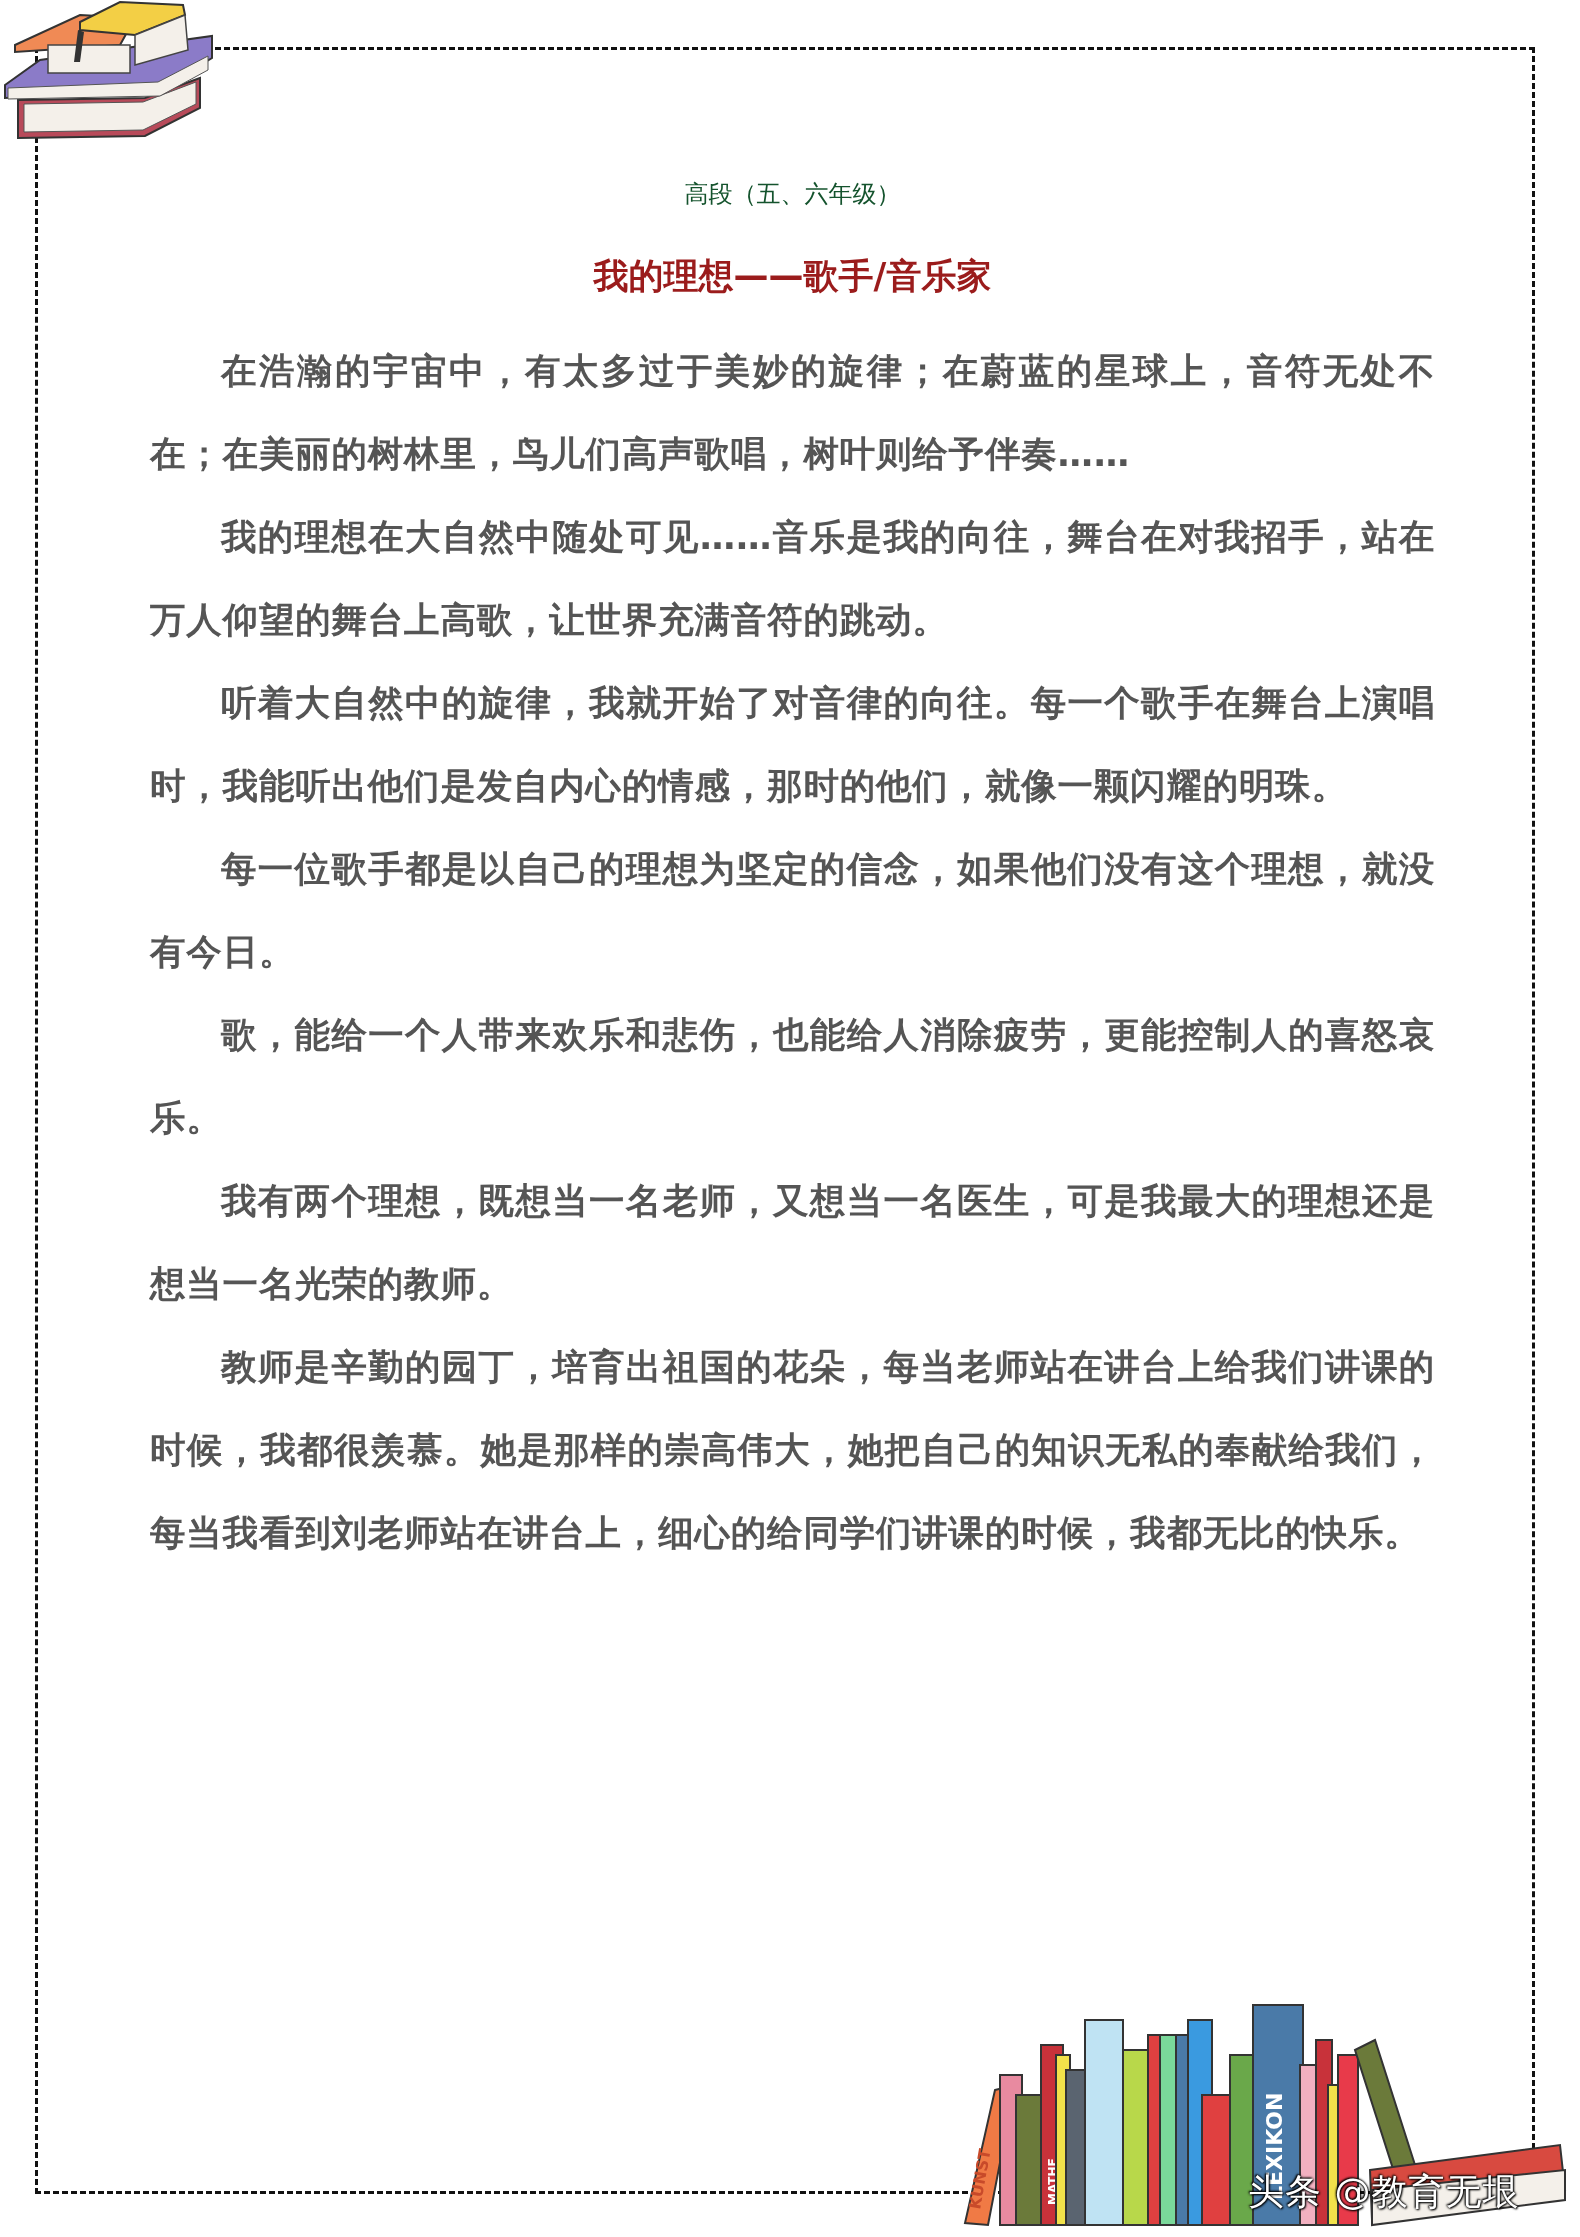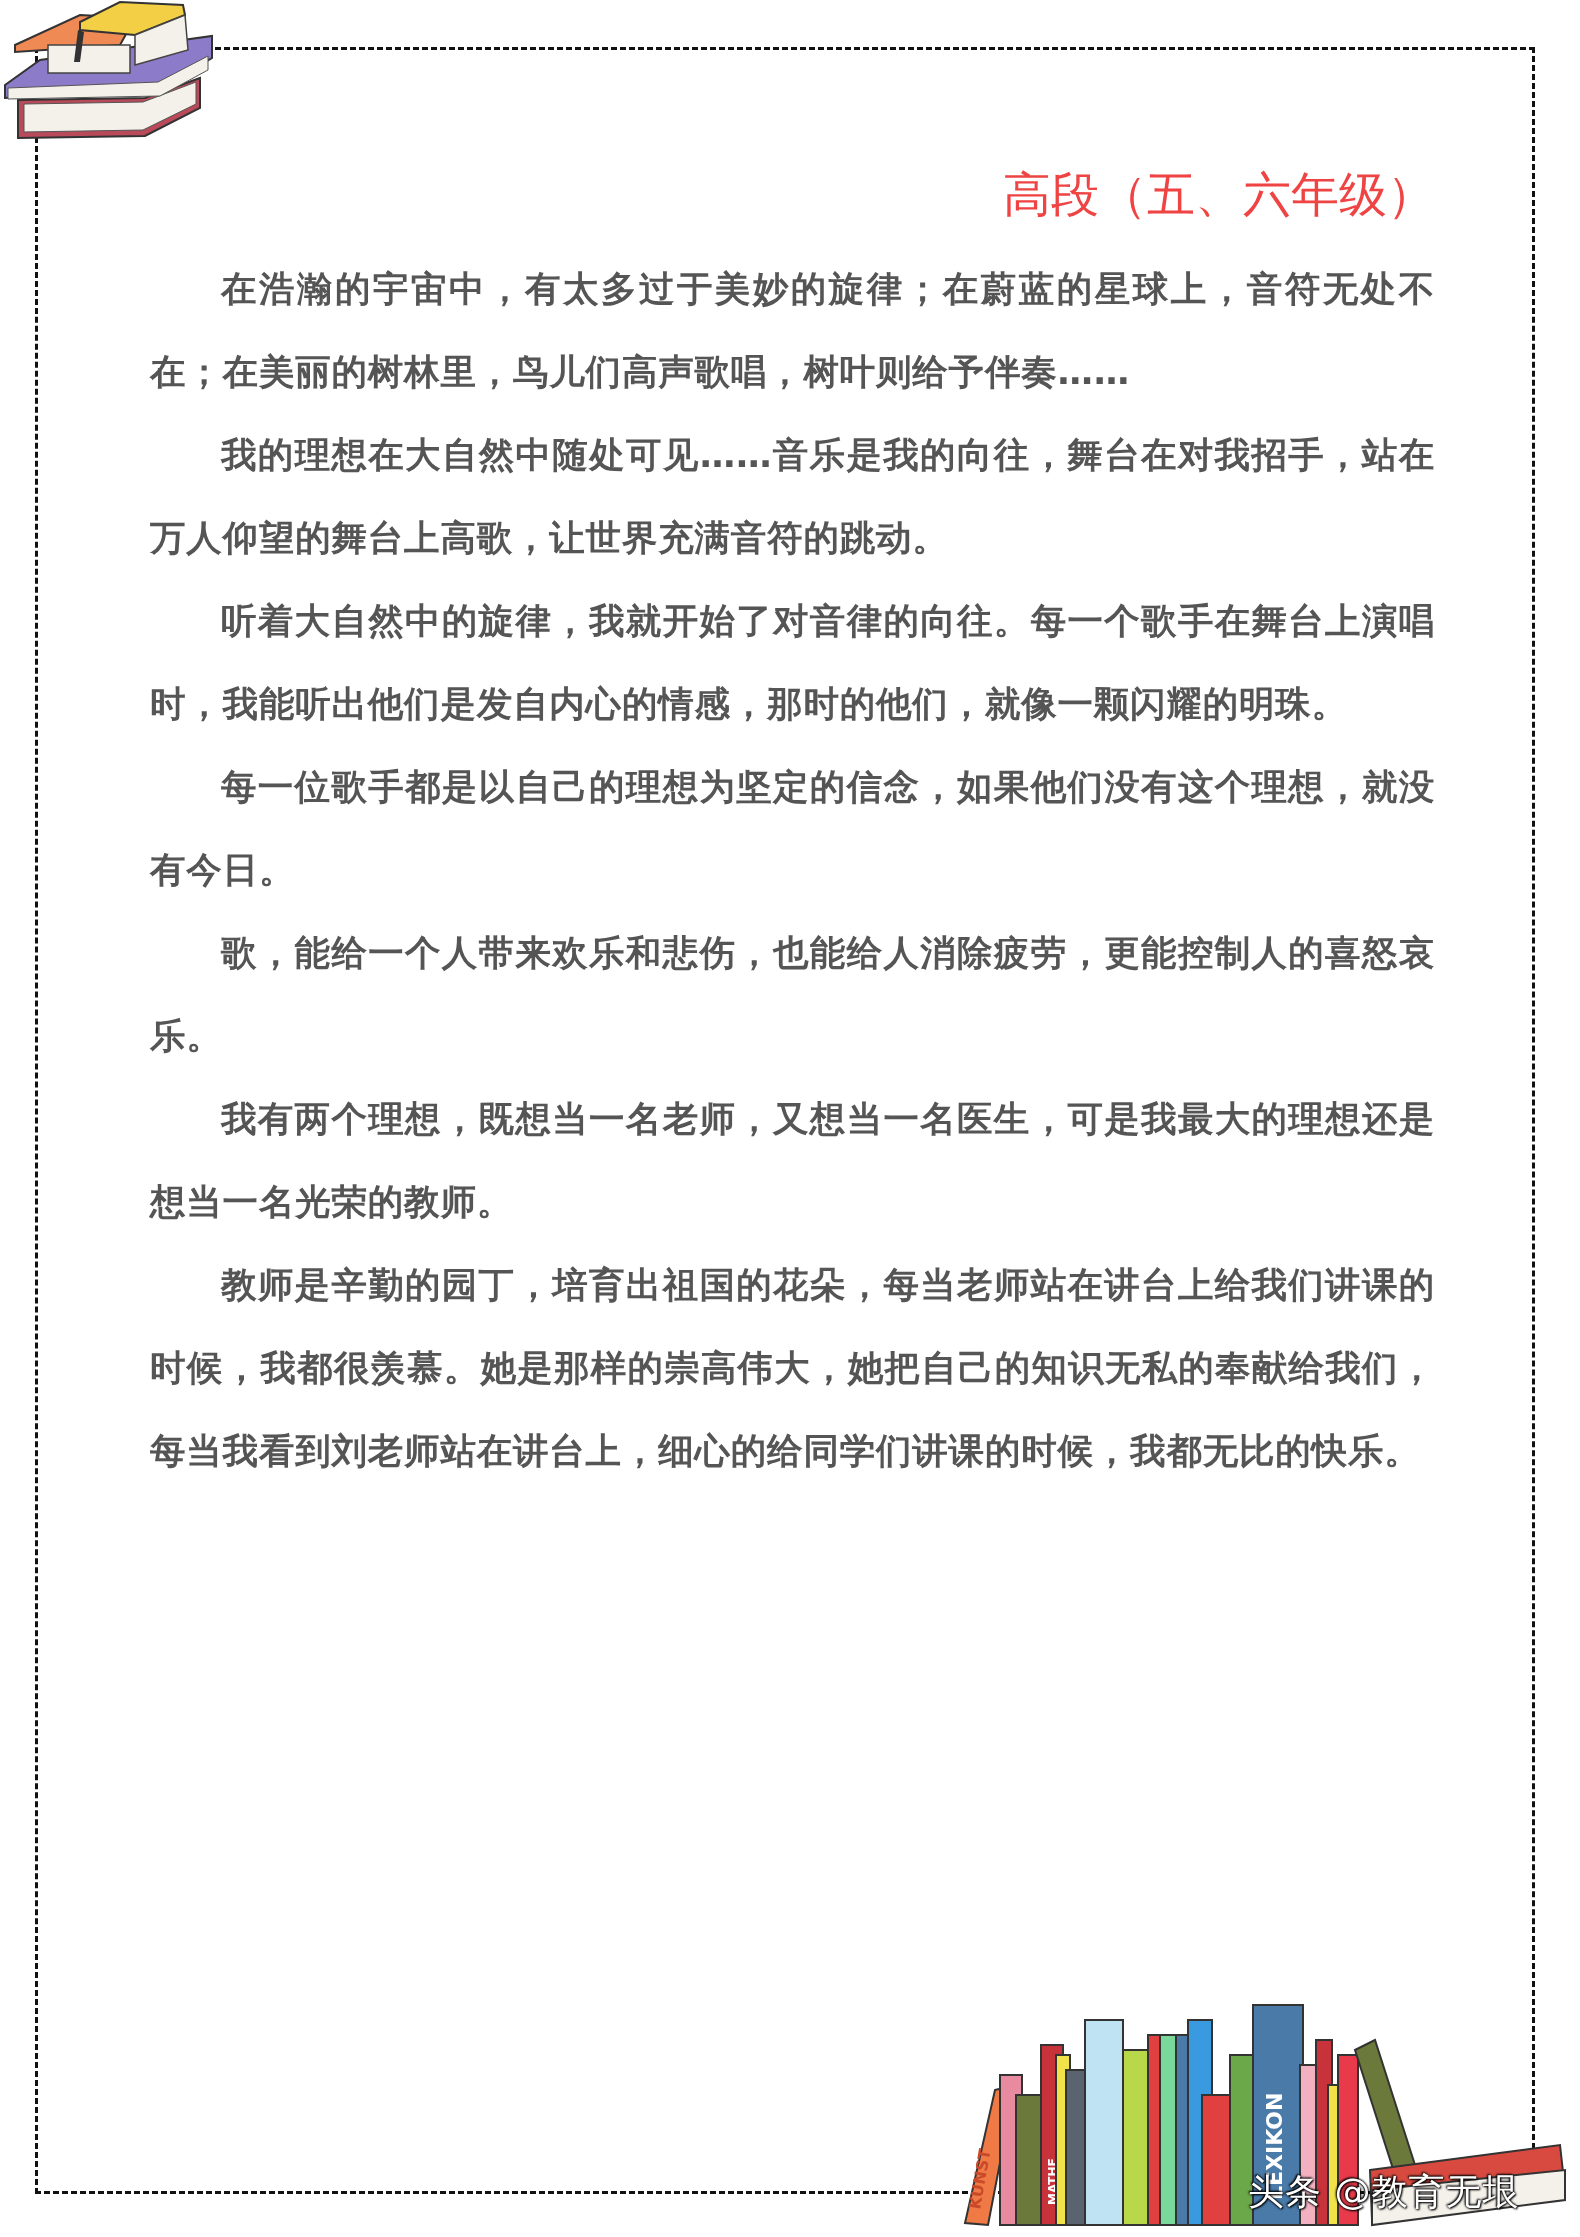--- a/index.html
+++ b/index.html
@@ -3,21 +3,21 @@
 <meta charset="utf-8">
 <style>
   html, body { margin:0; padding:0; background:#ffffff; }
   body { width:1580px; height:2237px; position:relative; overflow:hidden;
          font-family:"DejaVu Sans","Liberation Sans",sans-serif; }
   .frame { position:absolute; left:35px; top:47px; width:1500px; height:2147px;
            border:3px dashed #111; box-sizing:border-box; }
   .deco-top { position:absolute; left:0; top:0; width:220px; height:145px; }
   .deco-bottom { position:absolute; left:940px; top:1975px; width:640px; height:262px; }
   .content { position:absolute; left:150px; top:165px; width:1285px; }
-  .grade-title { text-align:right; color:#ef4444; font-size:48px; line-height:58px; margin:0 0 24px 0; font-weight:normal; }
+  .grade-title { text-align:center; color:#14532d; font-size:24px; line-height:58px; margin:0 0 24px 0; font-weight:normal; }
   .section-title { text-align:center; color:#9b1c1c; font-size:35px; font-weight:bold; line-height:58px; margin:0 0 24px 0; }
   .para { color:#555; font-size:35.5px; line-height:83px; text-indent:2em; margin:0; letter-spacing:0.8px; text-align:justify;font-weight:bold; }
   .section-title.second { margin-top:2px; }
   .watermark { position:absolute; left:1248px; top:2168px; font-size:36px; color:#fff;
                text-shadow:0 0 3px #000, 1px 1px 2px #000, -1px -1px 2px #000; letter-spacing:1px; }
 </style>
 </head>
 <body>
 
 <div class="frame"></div>
@@ -35,20 +35,21 @@
 
   <path d="M78 30 L74 62 L80 62 L84 32 Z" fill="#333"></path>
 
   <path d="M80 22 L120 2 L183 5 L185 15 L135 35 L80 30 Z" fill="#f3cf45" stroke="#333" stroke-width="2"></path>
   <path d="M135 35 L185 15 L188 50 L135 65 Z" fill="#f4f0ea" stroke="#444" stroke-width="1.5"></path>
 </svg>
 
 <div class="content">
   <h1 class="grade-title">高段（五、六年级）</h1>
 
+  <h2 class="section-title">我的理想——歌手/音乐家</h2>
   <p class="para">在浩瀚的宇宙中，有太多过于美妙的旋律；在蔚蓝的星球上，音符无处不在；在美丽的树林里，鸟儿们高声歌唱，树叶则给予伴奏……</p>
   <p class="para">我的理想在大自然中随处可见……音乐是我的向往，舞台在对我招手，站在万人仰望的舞台上高歌，让世界充满音符的跳动。</p>
   <p class="para">听着大自然中的旋律，我就开始了对音律的向往。每一个歌手在舞台上演唱时，我能听出他们是发自内心的情感，那时的他们，就像一颗闪耀的明珠。</p>
   <p class="para">每一位歌手都是以自己的理想为坚定的信念，如果他们没有这个理想，就没有今日。</p>
   <p class="para">歌，能给一个人带来欢乐和悲伤，也能给人消除疲劳，更能控制人的喜怒哀乐。</p>
 
   <p class="para">我有两个理想，既想当一名老师，又想当一名医生，可是我最大的理想还是想当一名光荣的教师。</p>
   <p class="para">教师是辛勤的园丁，培育出祖国的花朵，每当老师站在讲台上给我们讲课的时候，我都很羡慕。她是那样的崇高伟大，她把自己的知识无私的奉献给我们，每当我看到刘老师站在讲台上，细心的给同学们讲课的时候，我都无比的快乐。</p>
 </div>
 

